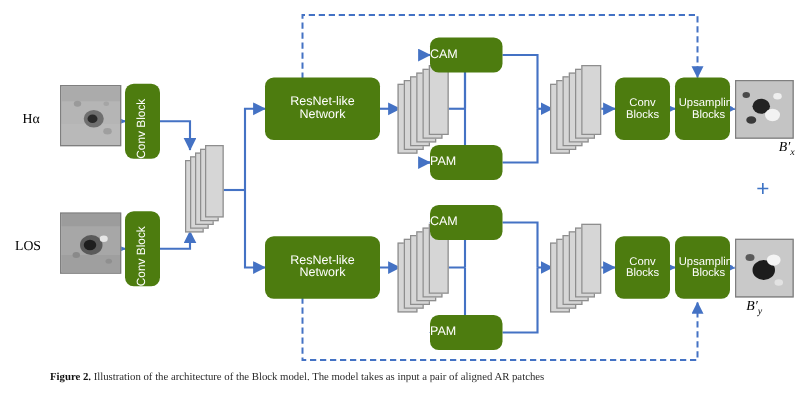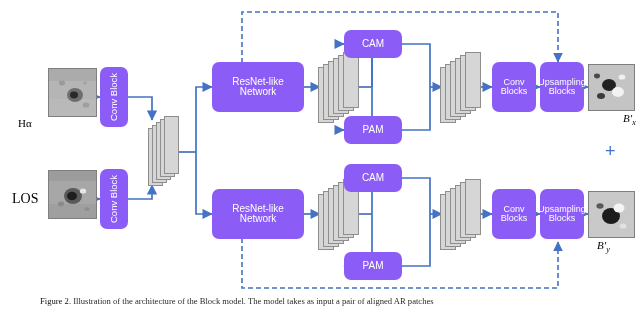--- a/index.html
+++ b/index.html
@@ -2,25 +2,25 @@
 <html><head>
 <meta charset="utf-8">
 <style>
   html,body{margin:0;padding:0;background:#ffffff;}
   body{width:640px;height:314px;overflow:hidden;font-family:"Liberation Serif",serif;color:#000;}
   #stage{position:relative;width:640px;height:314px;}
 
   
   .blk{
     position:absolute;
-    background:#8b5cf6;
+    background:#4d7c0f;
     color:#ffffff;
     border-radius:7px;
     font-family:"Liberation Sans",sans-serif;
-    display:flex;align-items:center;justify-content:center;
+    display:flex;align-items:center;justify-content:flex-start;
     text-align:center;
     line-height:1.05;
     letter-spacing:0;
   }
   .blk.vert{
     writing-mode:vertical-rl;
     transform:rotate(180deg);
   }
 
   
@@ -40,21 +40,21 @@
 
   
   svg#wires{position:absolute;left:0;top:0;width:640px;height:314px;pointer-events:none;}
 
   
   .caption{
     position:absolute;left:14px;top:296px;width:612px;
     font-family:"Liberation Serif",serif;font-size:8.6px;color:#111;
     white-space:nowrap;overflow:hidden;
   }
-  .caption b{font-weight:normal;padding-left:26px;}
+  .caption b{font-weight:bold;padding-left:26px;}
   .cap-fade{color:#2b2b2b;}
 
   .plus{position:absolute;color:#3f74c5;font-family:"Liberation Sans",sans-serif;}
 </style>
 </head>
 <body>
 
 <div id="stage">
 
   <svg id="wires" viewBox="0 0 640 314">
@@ -129,35 +129,35 @@
       <rect width="47" height="47" fill="#b5b5b5"></rect>
       <rect x="0" y="0" width="47" height="12" fill="#ababab"></rect>
       <rect x="0" y="30" width="47" height="17" fill="#b9b9b9"></rect>
       <ellipse cx="26" cy="26" rx="8" ry="7" fill="#6f6f6f"></ellipse>
       <ellipse cx="25" cy="26" rx="4" ry="3.4" fill="#2a2a2a"></ellipse>
       <ellipse cx="13" cy="14" rx="3" ry="2.4" fill="#9a9a9a"></ellipse>
       <ellipse cx="37" cy="36" rx="3.4" ry="2.6" fill="#9f9f9f"></ellipse>
       <ellipse cx="36" cy="14" rx="2.2" ry="1.8" fill="#a5a5a5"></ellipse>
     </svg>
   </div>
-  <div class="lbl" style="left:18px;top:89px;font-size:11px;margin-top:28px;">Hα</div>
+  <div class="lbl" style="left:18px;top:89px;font-size:11px;">Hα</div>
 
   <div class="thumb" style="left:48px;top:170px;width:47px;height:47px;">
     <svg class="noise" viewBox="0 0 47 47" preserveAspectRatio="none">
       <rect width="47" height="47" fill="#a7a7a7"></rect>
       <rect x="0" y="0" width="47" height="10" fill="#9c9c9c"></rect>
       <rect x="0" y="33" width="47" height="14" fill="#9f9f9f"></rect>
       <ellipse cx="24" cy="25" rx="9" ry="8" fill="#5a5a5a"></ellipse>
       <ellipse cx="23" cy="25" rx="5" ry="4.2" fill="#1e1e1e"></ellipse>
       <ellipse cx="34" cy="20" rx="3.2" ry="2.6" fill="#e6e6e6"></ellipse>
       <ellipse cx="12" cy="33" rx="3" ry="2.4" fill="#8a8a8a"></ellipse>
       <ellipse cx="38" cy="38" rx="2.6" ry="2" fill="#8f8f8f"></ellipse>
     </svg>
   </div>
-  <div class="lbl" style="left:12px;top:191px;font-size:14px;">LOS</div>
+  <div class="lbl" style="left:12px;top:191px;font-size:11px;">LOS</div>
 
   <div class="blk vert" style="left:100px;top:67px;width:28px;height:60px;font-size:9.5px;">
     <span>Conv Block</span>
   </div>
   <div class="blk vert" style="left:100px;top:169px;width:28px;height:60px;font-size:9.5px;">
     <span>Conv Block</span>
   </div>
 
   <div class="stack" style="left:148px;top:118px;width:34px;height:70px;">
     <i style="left:0px;  top:10px; width:13px; height:56px;"></i>

